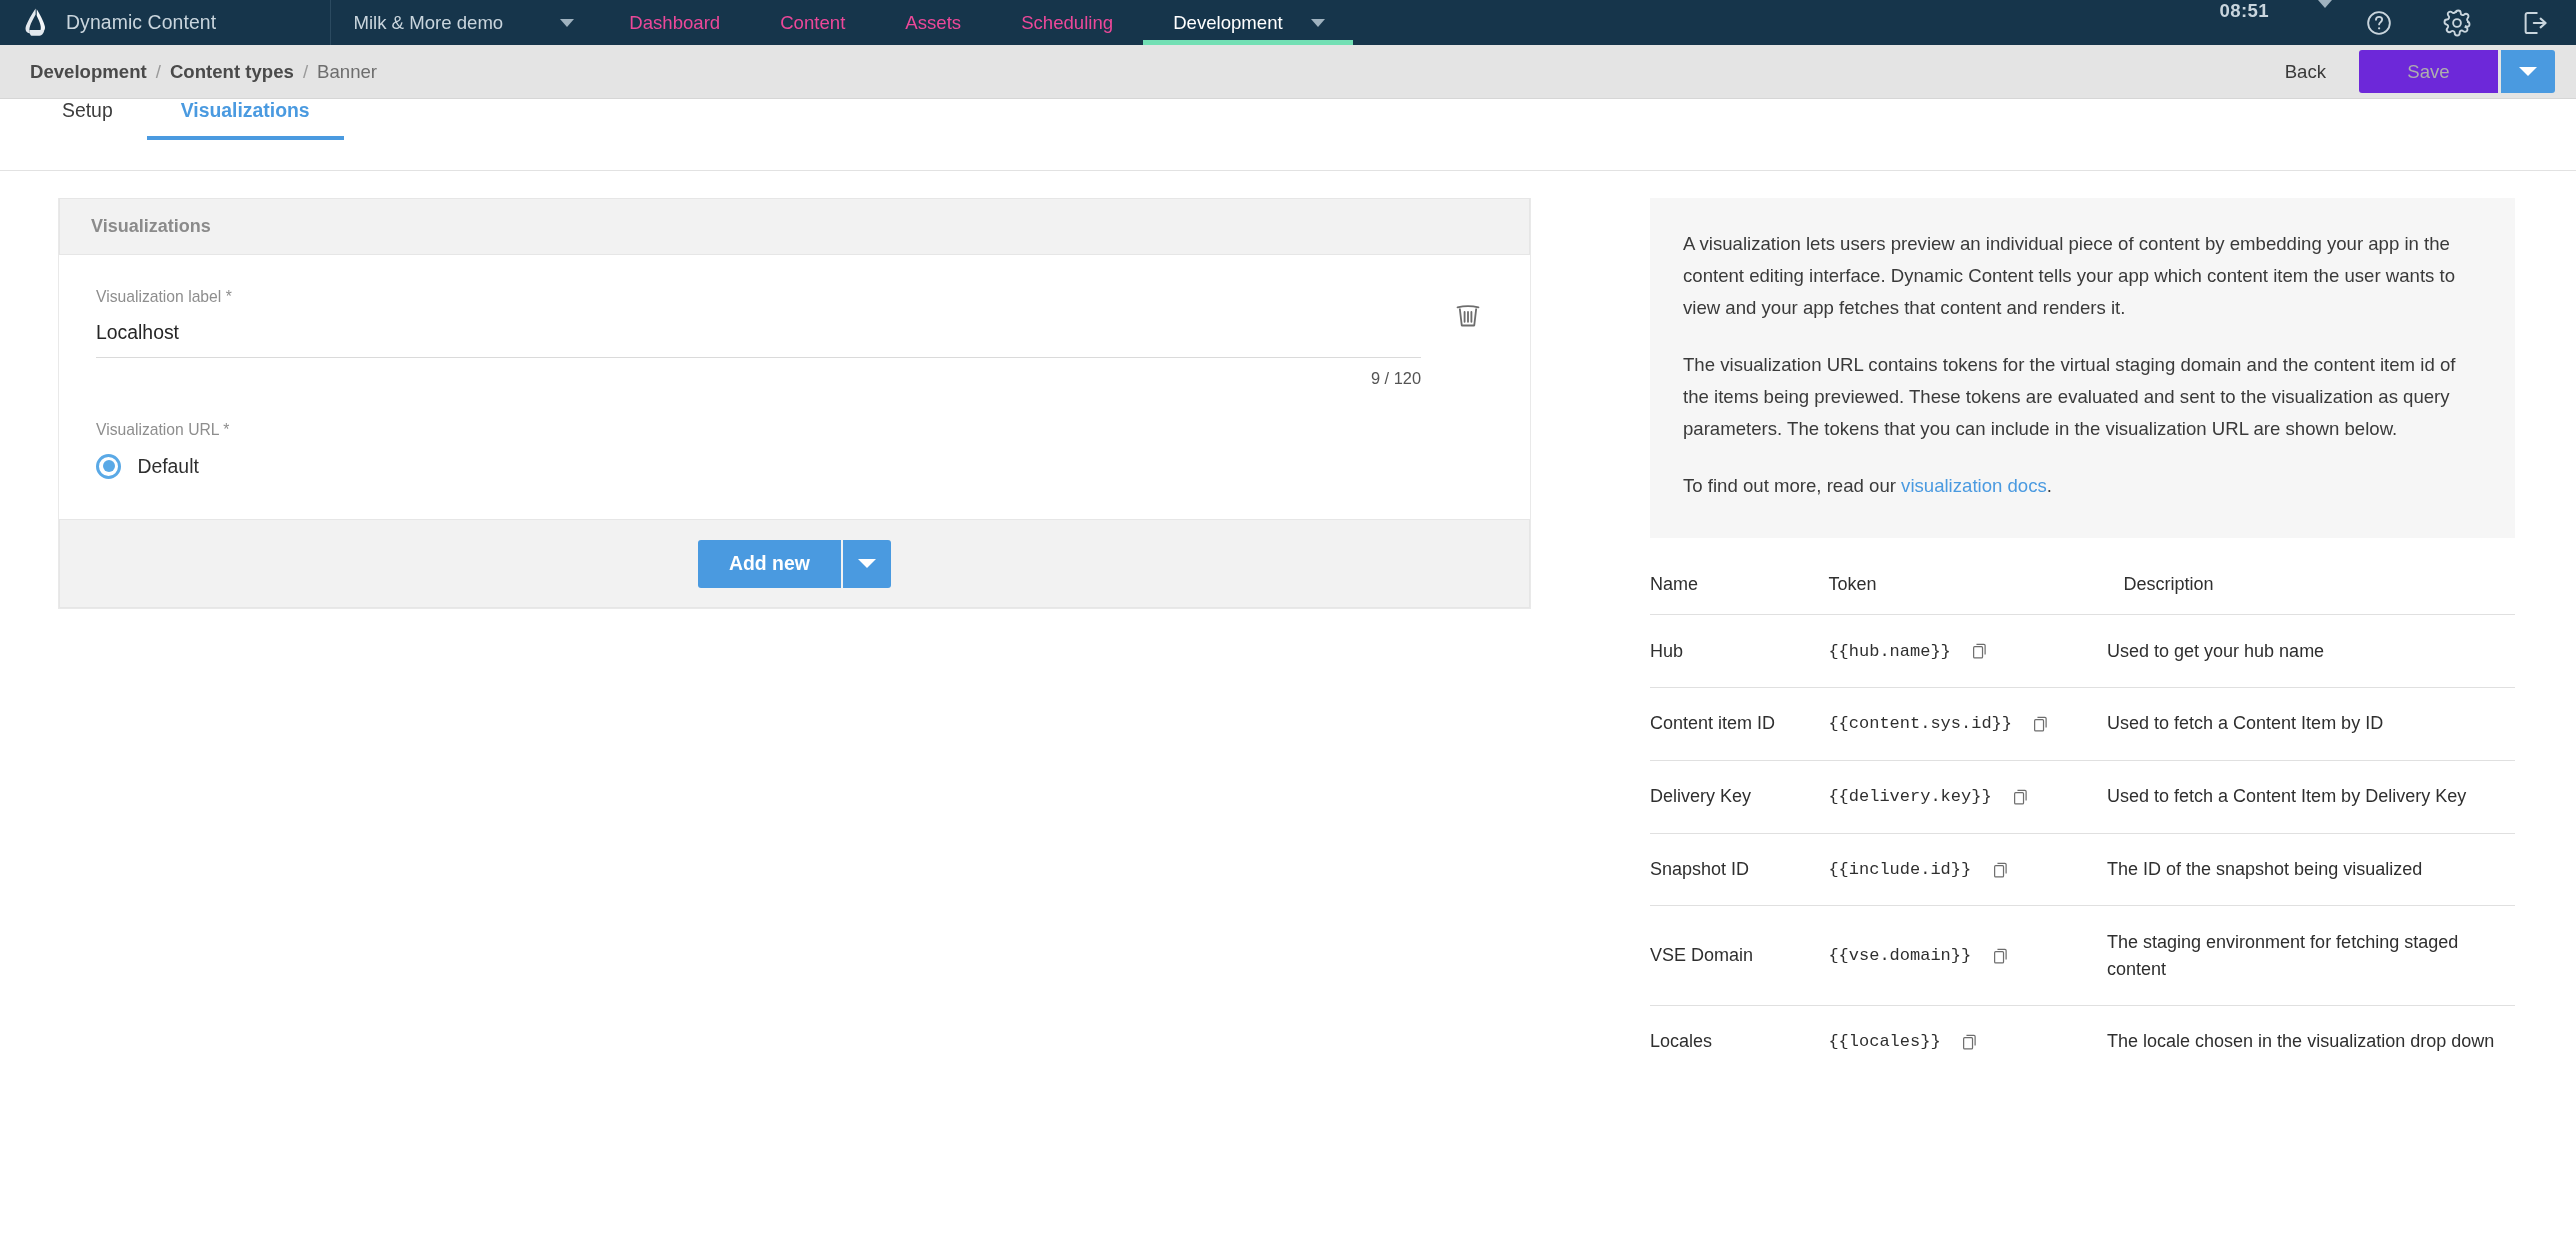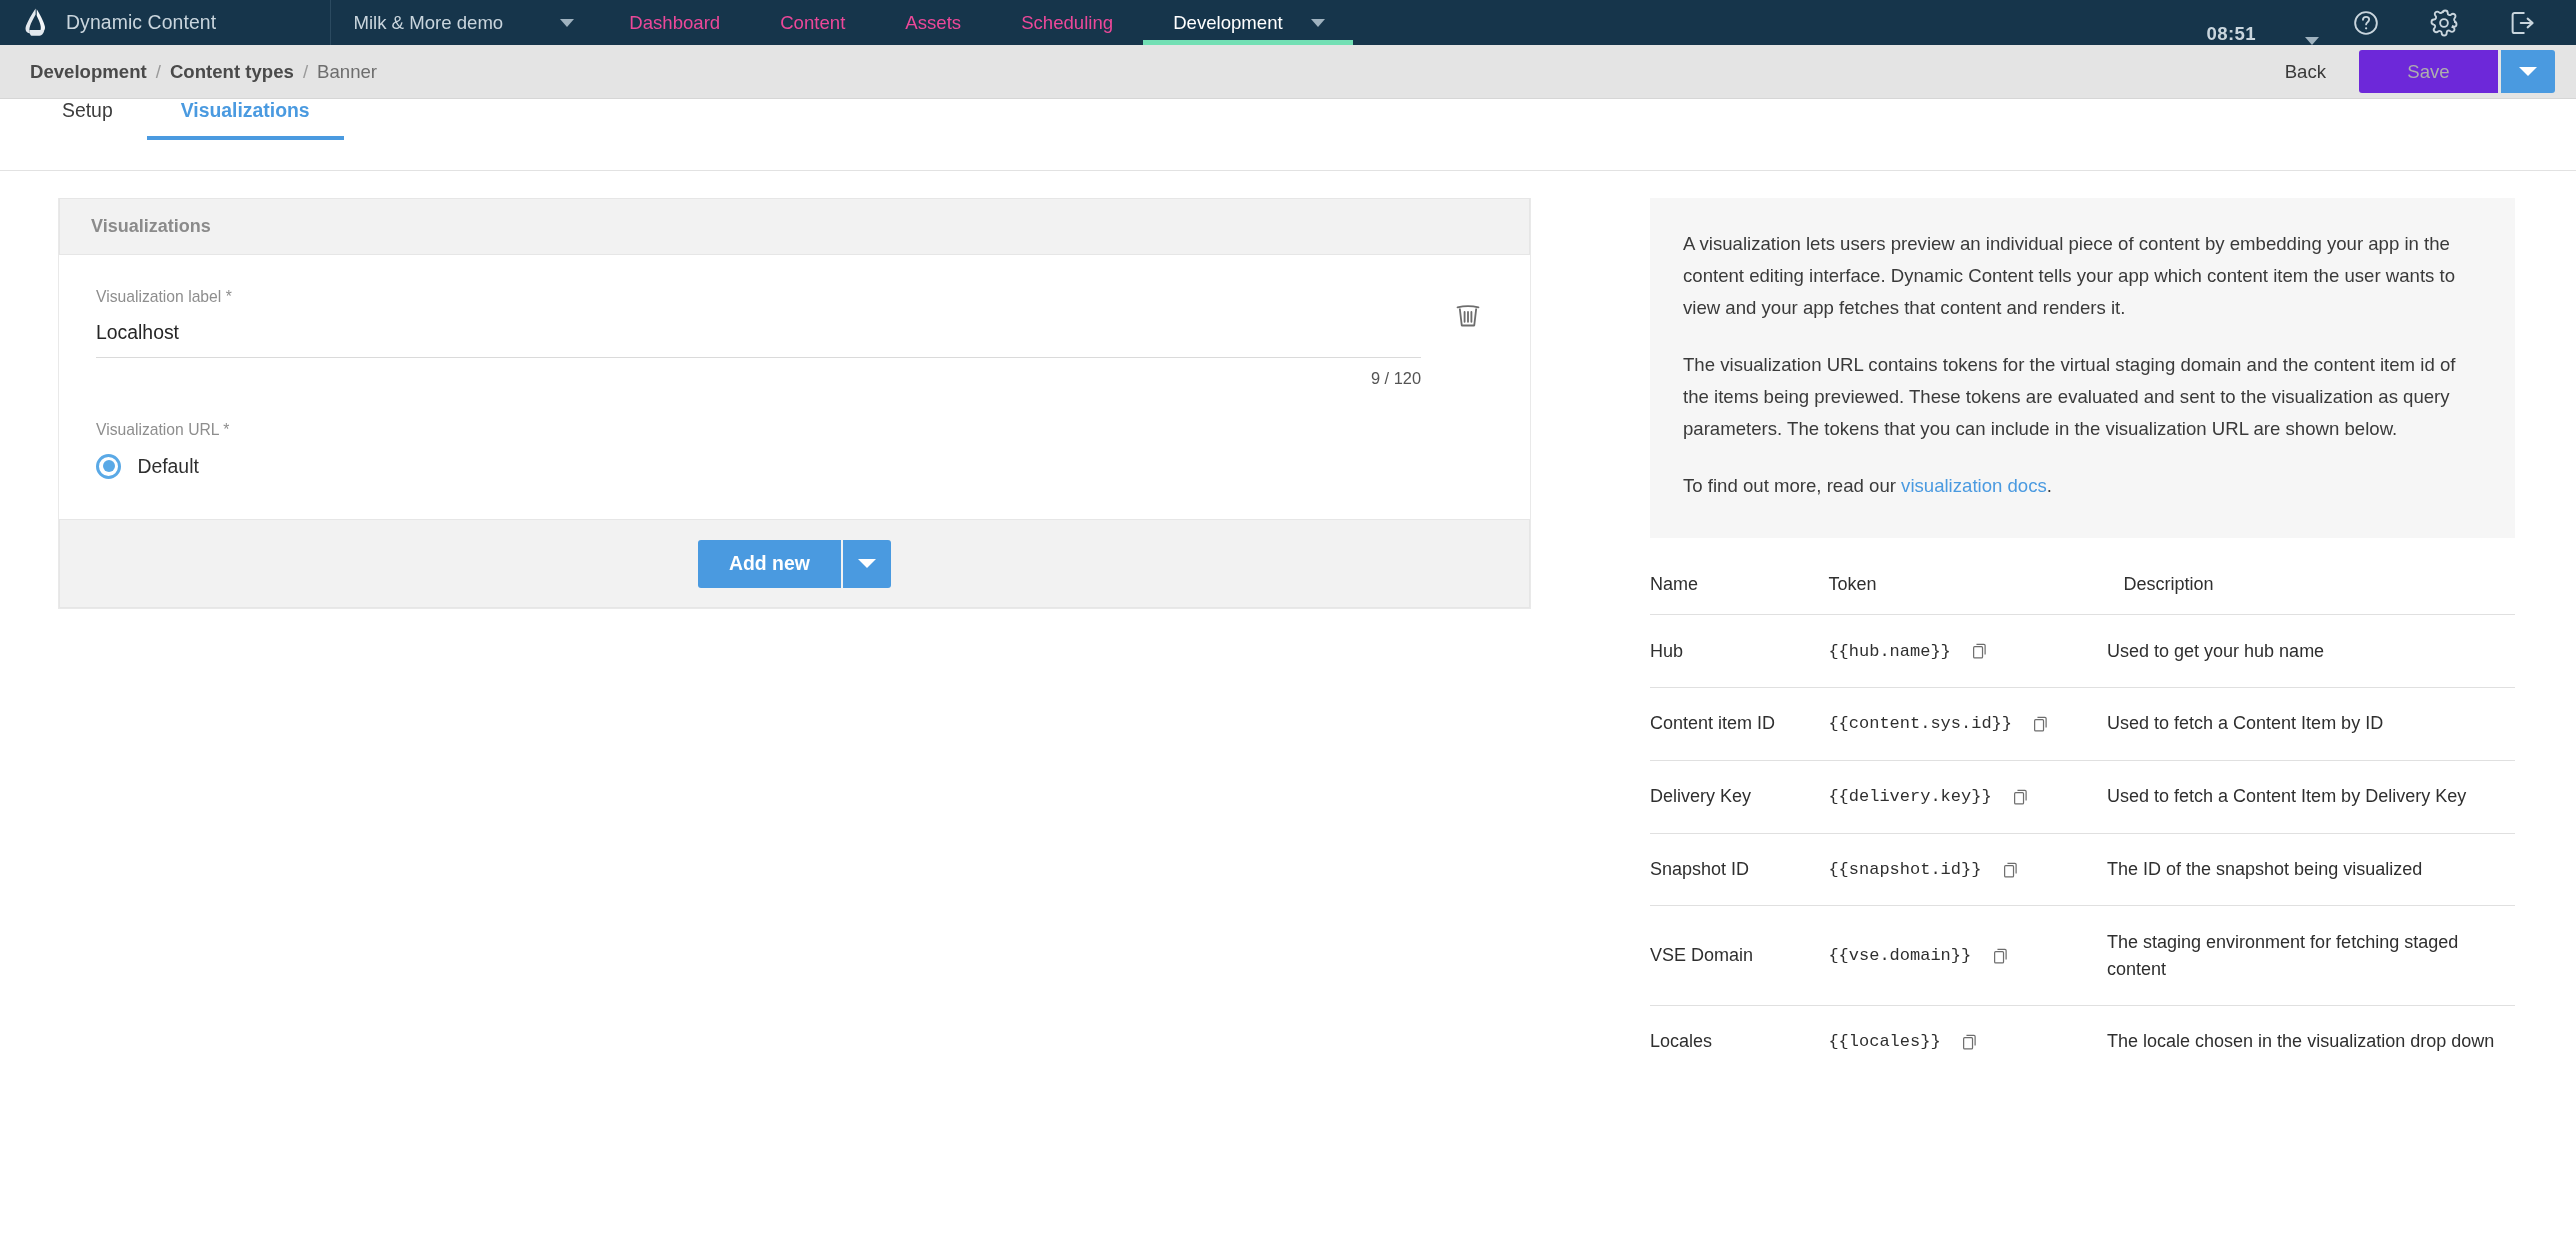--- a/index.html
+++ b/index.html
@@ -79,23 +79,23 @@
   }
   .nav-caret-btn {
     display:flex; align-items:center; justify-content:center;
     padding: 0 28px 0 13.4px;
     cursor: pointer;
   }
   .nav-item.active { color: #ffffff; }
   .topnav-right {
     margin-left: auto;
     display: flex;
-    align-items: flex-end;
+    align-items: flex-start;
     gap: 15px;
-    padding-right: 23px;
+    padding-right: 10px;
   }
   .clock { font-size: 18.6px; color: #c9d5dd; font-weight: bold; letter-spacing: 0.4px; }
   .clock-caret { margin-left: 34px; }
   .icon-btn {
     display: flex; align-items: center; justify-content: center;
     width: 63px; height: 45px; cursor: pointer;
   }
   .icon-btn:first-of-type { margin-left: 36px; }
 
   
@@ -513,21 +513,21 @@
               </span>
             </span>
           </td>
           <td class="tok-desc">Used to fetch a Content Item by Delivery Key</td>
         </tr>
 
         <tr>
           <td class="tok-name">Snapshot ID</td>
           <td class="c-token">
             <span class="tok-cell-inner">
-              <span class="tok-code">{{snapshot.id}}</span>
+              <span class="tok-code">{{include.id}}</span>
               <span class="copy-btn">
                 <svg width="19.4" height="19.4" viewBox="0 0 24 24" fill="none" stroke="#6d6d6d" stroke-width="1.5">
                   <rect x="4.5" y="7" width="11" height="14" rx="1.2"></rect>
                   <path d="M8 4.2h9.3c.8 0 1.4.6 1.4 1.4v11"></path>
                 </svg>
               </span>
             </span>
           </td>
           <td class="tok-desc">The ID of the snapshot being visualized</td>
         </tr>

